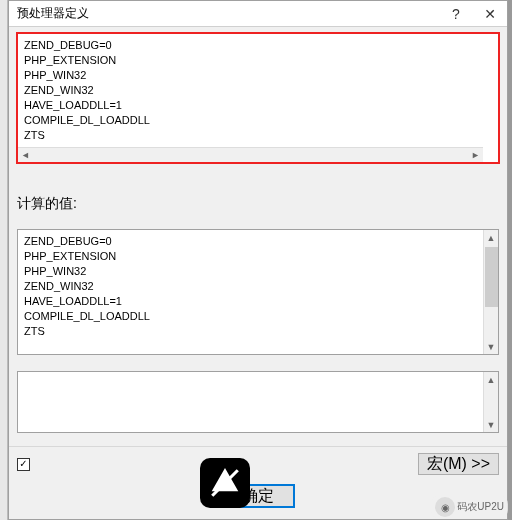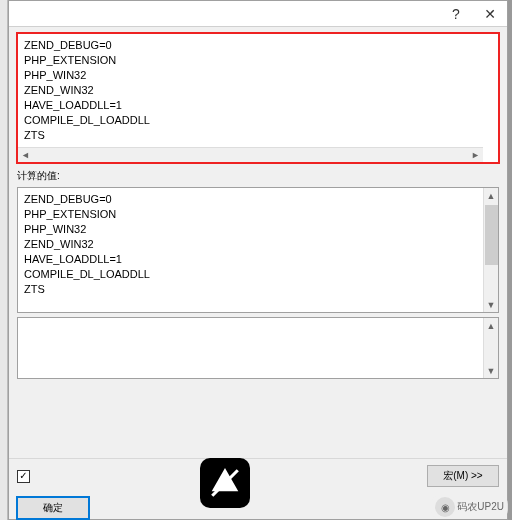--- a/index.html
+++ b/index.html
@@ -1,55 +1,56 @@
 <!DOCTYPE html>
 <html><head>
 <meta charset="utf-8">
 <style>
   * { box-sizing: border-box; margin: 0; padding: 0; font-family: "Microsoft YaHei", "Segoe UI", Tahoma, sans-serif; }
   body { background: #999; width: 512px; height: 520px; overflow: hidden; position: relative; }
   .dialog { position: absolute; left: 8px; top: 0; width: 500px; height: 520px; background: #f0f0f0; border: 1px solid #a0a0a0; display: flex; flex-direction: column; }
   .titlebar { height: 26px; background: #fff; display: flex; align-items: center; padding-left: 8px; border-bottom: 1px solid #d0d0d0; font-size: 12px; }
   .titlebar .spacer { flex: 1; }
   .titlebar .btn { width: 34px; height: 100%; display: flex; align-items: center; justify-content: center; font-size: 14px; color: #333; }
-  .body { flex: 1; padding: 6px 8px 4px 8px; display: flex; flex-direction: column; gap: 4px; overflow: hidden; }
+  .body { flex: 1; padding: 6px 8px 4px 8px; display: flex; flex-direction: column; gap: 16px; overflow: hidden; }
   .editbox { background: #fff; border: 1px solid #7a7a7a; outline: 2px solid #e22; outline-offset: -1px; height: 130px; position: relative; }
   .editbox .content { padding: 4px 6px; font-size: 11px; line-height: 15px; white-space: pre; color: #000; overflow: hidden; height: calc(100% - 15px); }
   .scroll-h { position: absolute; bottom: 0; left: 0; right: 15px; height: 15px; background: #f0f0f0; display: flex; align-items: center; justify-content: space-between; border-top: 1px solid #ddd; }
   .scroll-h .arrow { width: 15px; height: 15px; display: flex; align-items: center; justify-content: center; font-size: 9px; color: #666; }
   .scroll-v { position: absolute; top: 0; right: 0; bottom: 15px; width: 15px; background: #f0f0f0; border-left: 1px solid #ddd; display: flex; flex-direction: column; align-items: center; }
   .scroll-v .arrow { width: 15px; height: 15px; display: flex; align-items: center; justify-content: center; font-size: 9px; color: #666; }
   .scroll-v .thumb { width: 13px; background: #cdcdcd; margin: 0 1px; }
-  .label { font-size: 10px; color: #000; margin-top: 2px; }
+  .label { font-size: 14px; color: #000; margin-top: 16px; }
   .readbox { background: #fff; border: 1px solid #a0a0a0; position: relative; }
   .readbox .content { padding: 4px 6px; font-size: 11px; line-height: 15px; white-space: pre; color: #000; }
   .readbox.calc { height: 126px; }
   .readbox.inherit { height: 62px; }
   .readbox .scroll-v { bottom: 0; }
   .footer { padding: 6px 8px 10px 8px; display: flex; align-items: center; gap: 6px; border-top: 1px solid #d8d8d8; margin-top: auto; }
   .checkbox { display: flex; align-items: center; gap: 4px; font-size: 11px; }
   .checkbox .box { width: 13px; height: 13px; border: 1px solid #333; background: #fff; display: flex; align-items: center; justify-content: center; font-size: 10px; line-height: 1; }
   .footer .spacer { flex: 1; }
-  .winbtn { min-width: 72px; height: 22px; background: #e1e1e1; border: 1px solid #adadad; font-size: 10px; display: flex; align-items: center; justify-content: center; padding: 0 8px; }
+  .winbtn { min-width: 72px; height: 22px; background: #e1e1e1; border: 1px solid #adadad; font-size: 16px; display: flex; align-items: center; justify-content: center; padding: 0 8px; }
   .winbtn.default { border: 1px solid #0078d7; outline: 1px solid #0078d7; }
-  .row-buttons { display: flex; gap: 18px; justify-content: space-between; padding: 0 8px 0 8px; }
+  .row-buttons { display: flex; gap: 18px; justify-content: center; padding: 0 8px 12px 8px; }
   .overlay-badge { position: absolute; right: 4px; bottom: 2px; display: flex; align-items: center; gap: 2px; background: rgba(240,240,240,0.8); padding: 1px 4px; border-radius: 8px; font-size: 10px; color: #666; }
   .overlay-badge .circ { width: 20px; height: 20px; border-radius: 50%; background: #ddd; display: flex; align-items: center; justify-content: center; font-size: 10px; }
   .overlay-icon { position: absolute; left: 200px; bottom: 12px; width: 50px; height: 50px; background: #000; border-radius: 10px; display: flex; align-items: center; justify-content: center; }
   .overlay-icon svg { width: 34px; height: 34px; }
   .left-sliver { position: absolute; left: 0; top: 0; width: 8px; height: 520px; background: #e8e8e8; border-right: 1px solid #bbb; }
 </style>
 </head>
 <body>
 
 <div class="left-sliver"></div>
 
 <div class="dialog">
 
   <div class="titlebar">
+    <span>预处理器定义</span>
     <span class="spacer"></span>
     <div class="btn">
         <span>?</span>
       </div>
     <div class="btn">
         <span>✕</span>
       </div>
   </div>
 
   <div class="body">

